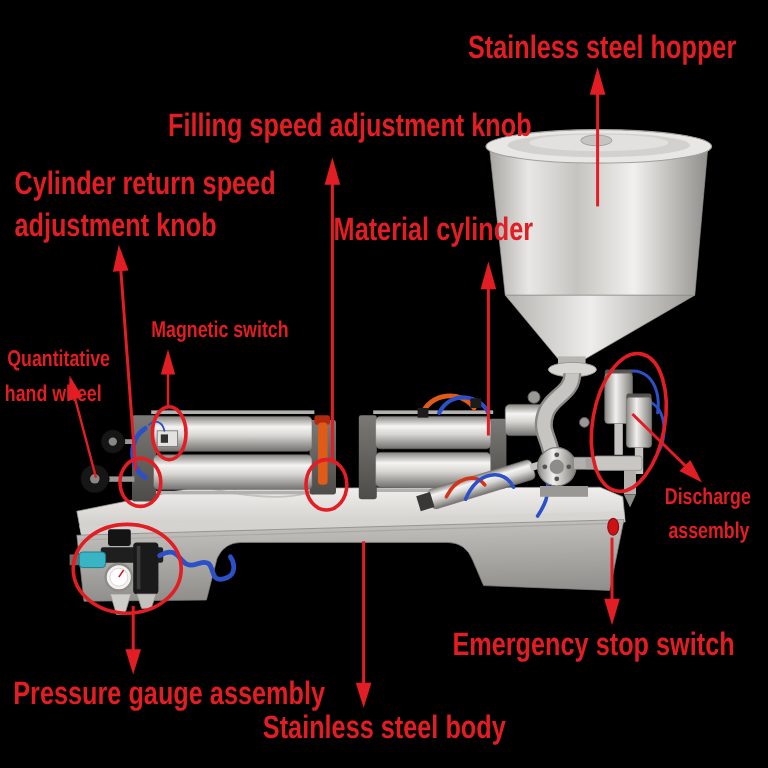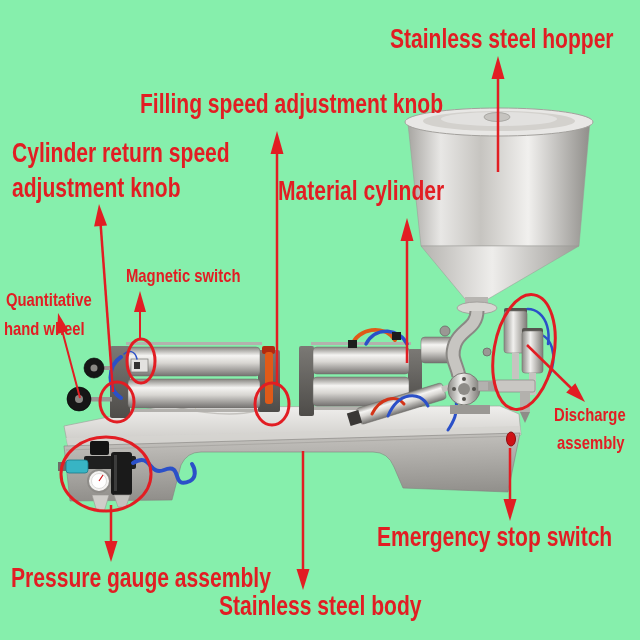--- a/index.html
+++ b/index.html
@@ -3,21 +3,21 @@
 <meta charset="utf-8">
 <style>
   :root{
     --annotation_red:#e21d23;
     --hose_blue:#2b50c8;
     --hose_orange:#e05a18;
     --fitting_cyan:#38b4c4;
     --emergency_button_red:#cf1115;
   }
   html,body{margin:0;padding:0;background:#ffffff;}
-  .stage{position:relative;width:640px;height:640px;background:#86efac;overflow:hidden;
+  .stage{position:relative;width:640px;height:640px;background:#000000;overflow:hidden;
          font-family:"Liberation Sans",sans-serif;}
   .layer{position:absolute;left:0;top:0;width:640px;height:640px;}
   .lbl{position:absolute;color:var(--annotation_red);font-weight:bold;white-space:nowrap;
        transform:scaleX(0.78);transform-origin:0 0;line-height:1.05;}
   .lbl-lg{font-size:27px;}
   .lbl-sm{font-size:19px;}
   .an-line{stroke:var(--annotation_red);stroke-width:2.5;fill:none;}
   .an-line-thin{stroke:var(--annotation_red);stroke-width:2;fill:none;}
   .an-head{fill:var(--annotation_red);stroke:none;}
   .an-ellipse{stroke:var(--annotation_red);stroke-width:3;fill:none;}

